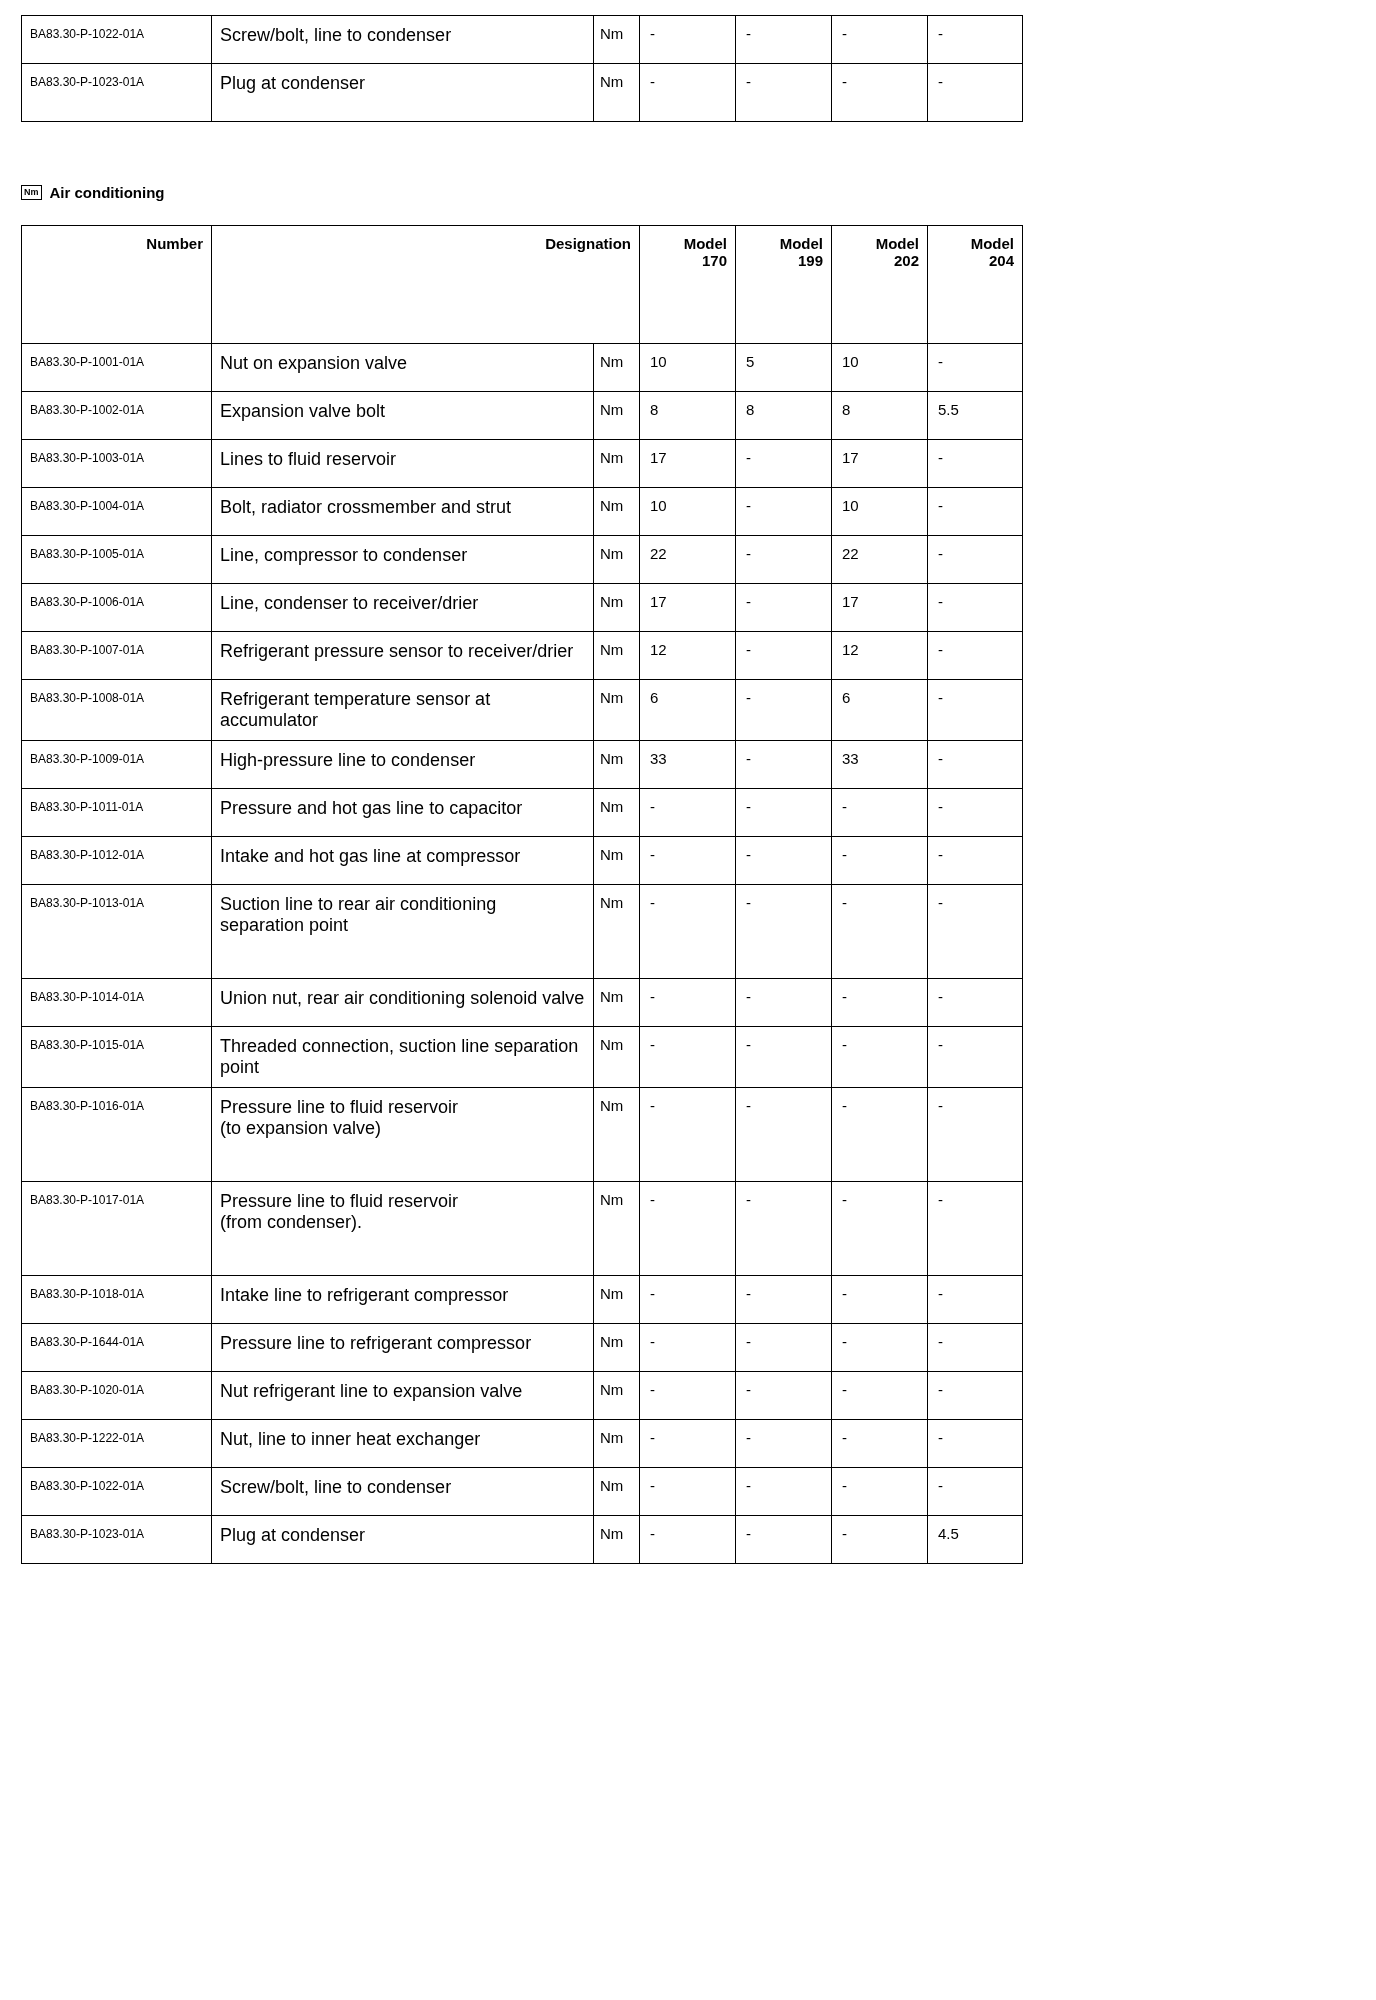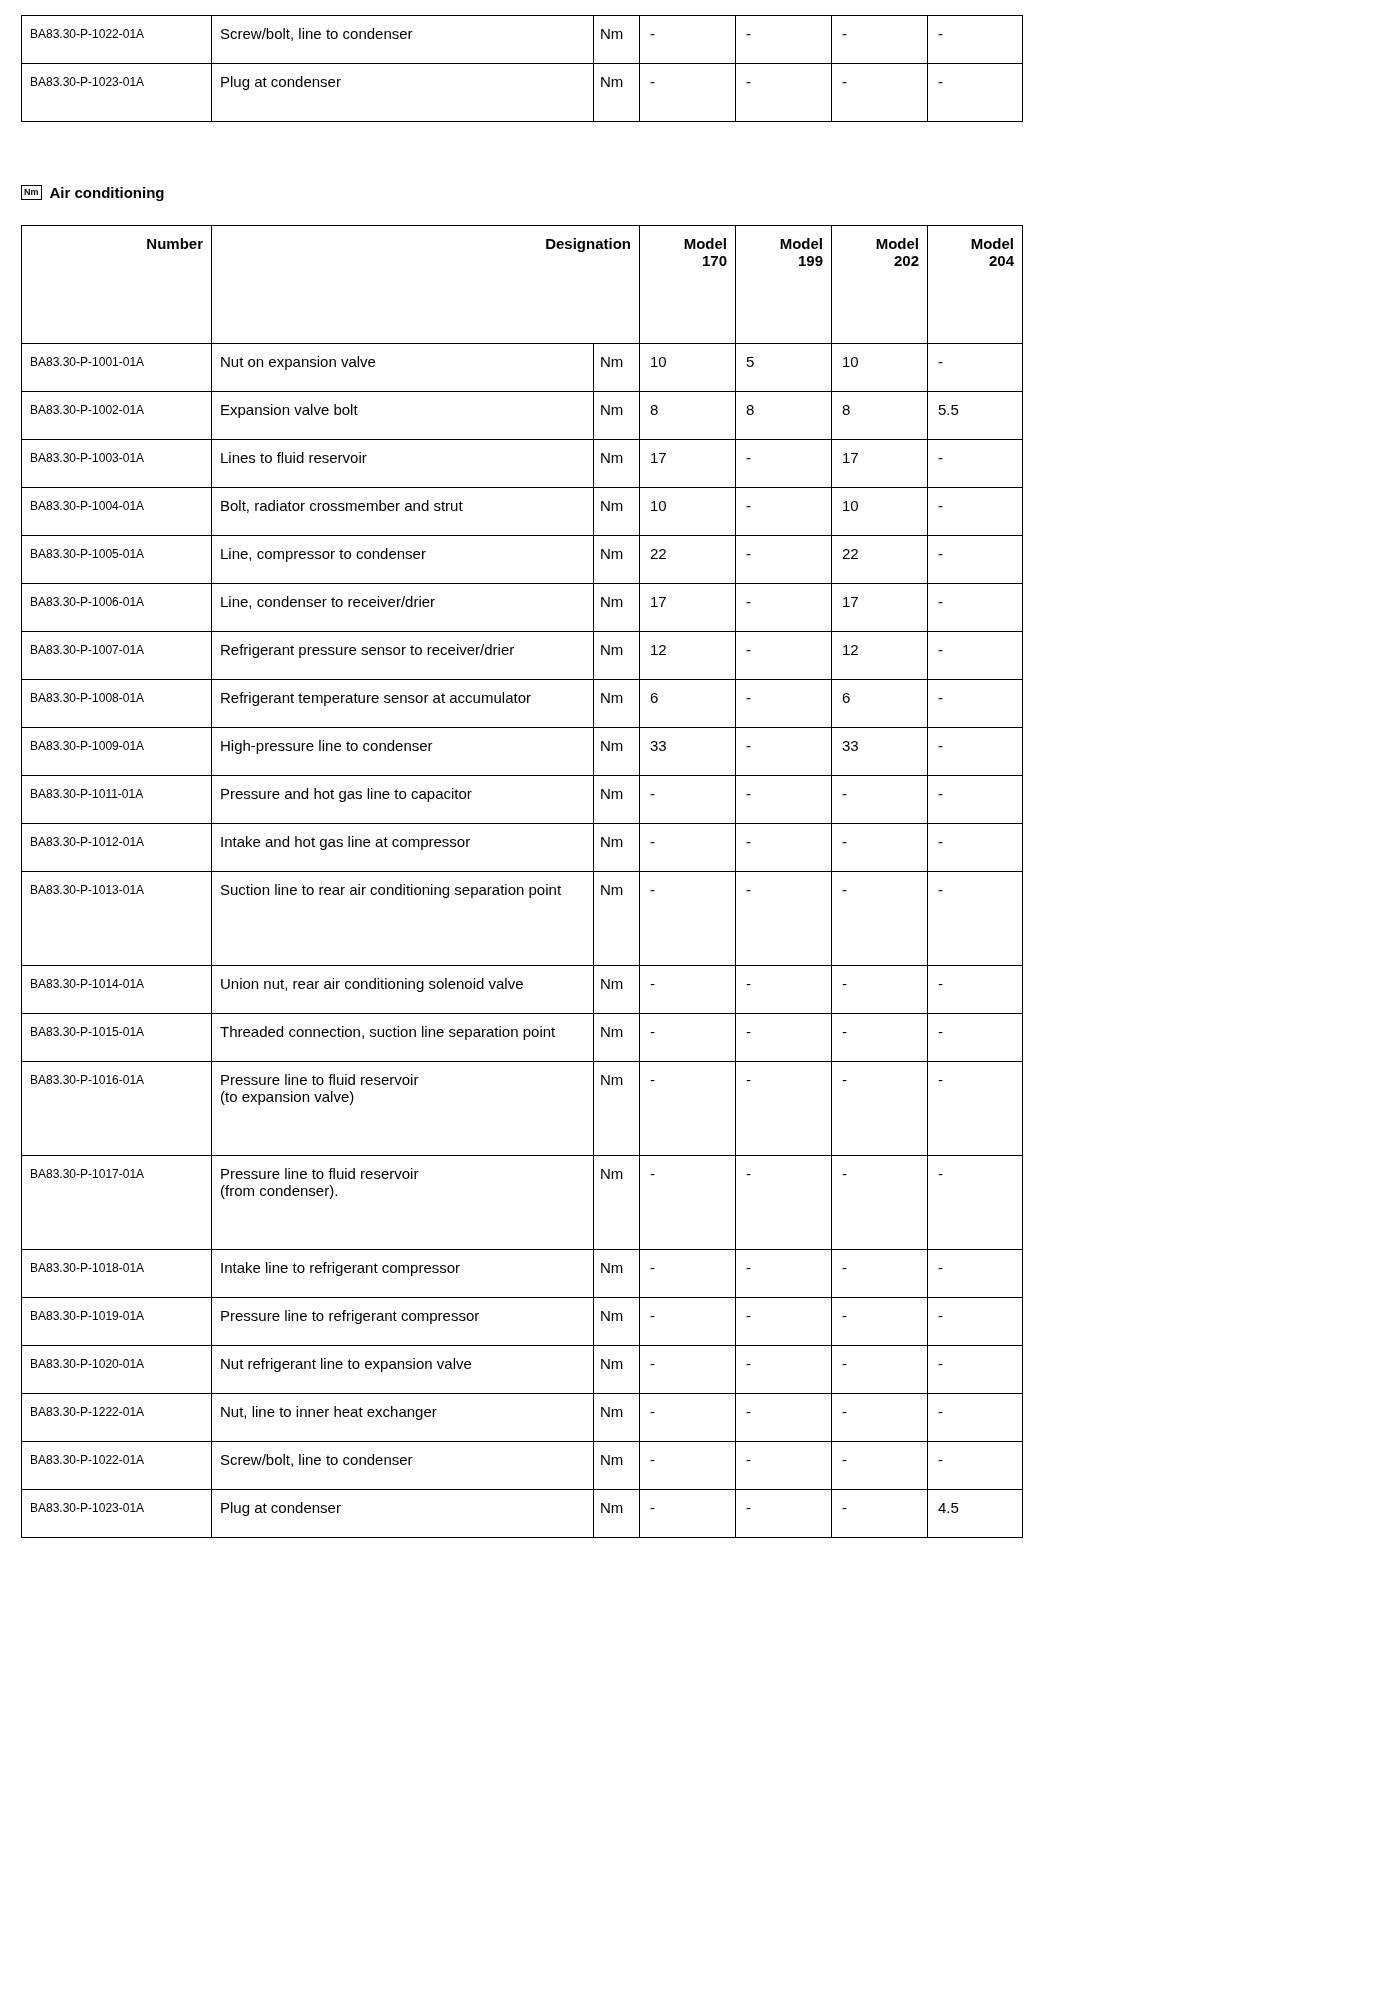--- a/index.html
+++ b/index.html
@@ -31,21 +31,21 @@
     font-weight: bold;
     font-size: 15px;
     padding: 9px 8px;
     white-space: pre-line;
   }
   td { padding: 9px 8px; }
   thead tr { height: 118px; }
   tr.regular { height: 48px; }
   tr.tall { height: 94px; }
   .num-cell { font-size: 12px; padding-top: 11px; }
-  .des-cell { font-size: 15px; white-space: pre-line; }
+  .des-cell { font-size: 18px; white-space: pre-line; }
   .unit-cell { font-size: 15px; padding-left: 6px; }
   .val-cell { font-size: 15px; padding-left: 10px; }
   .section-heading {
     margin: 62px 0 24px 0;
     display: flex;
     align-items: center;
     gap: 8px;
   }
   .nm-icon {
     display: inline-block;
@@ -276,21 +276,21 @@
         <tr class="regular">
           <td class="num-cell">BA83.30-P-1018-01A</td>
           <td class="des-cell">Intake line to refrigerant compressor</td>
           <td class="unit-cell">Nm</td>
           <td class="val-cell">-</td>
           <td class="val-cell">-</td>
           <td class="val-cell">-</td>
           <td class="val-cell">-</td>
         </tr>
         <tr class="regular">
-          <td class="num-cell">BA83.30-P-1019-01A</td>
+          <td class="num-cell">BA83.30-P-1644-01A</td>
           <td class="des-cell">Pressure line to refrigerant compressor</td>
           <td class="unit-cell">Nm</td>
           <td class="val-cell">-</td>
           <td class="val-cell">-</td>
           <td class="val-cell">-</td>
           <td class="val-cell">-</td>
         </tr>
         <tr class="regular">
           <td class="num-cell">BA83.30-P-1020-01A</td>
           <td class="des-cell">Nut refrigerant line to expansion valve</td>

